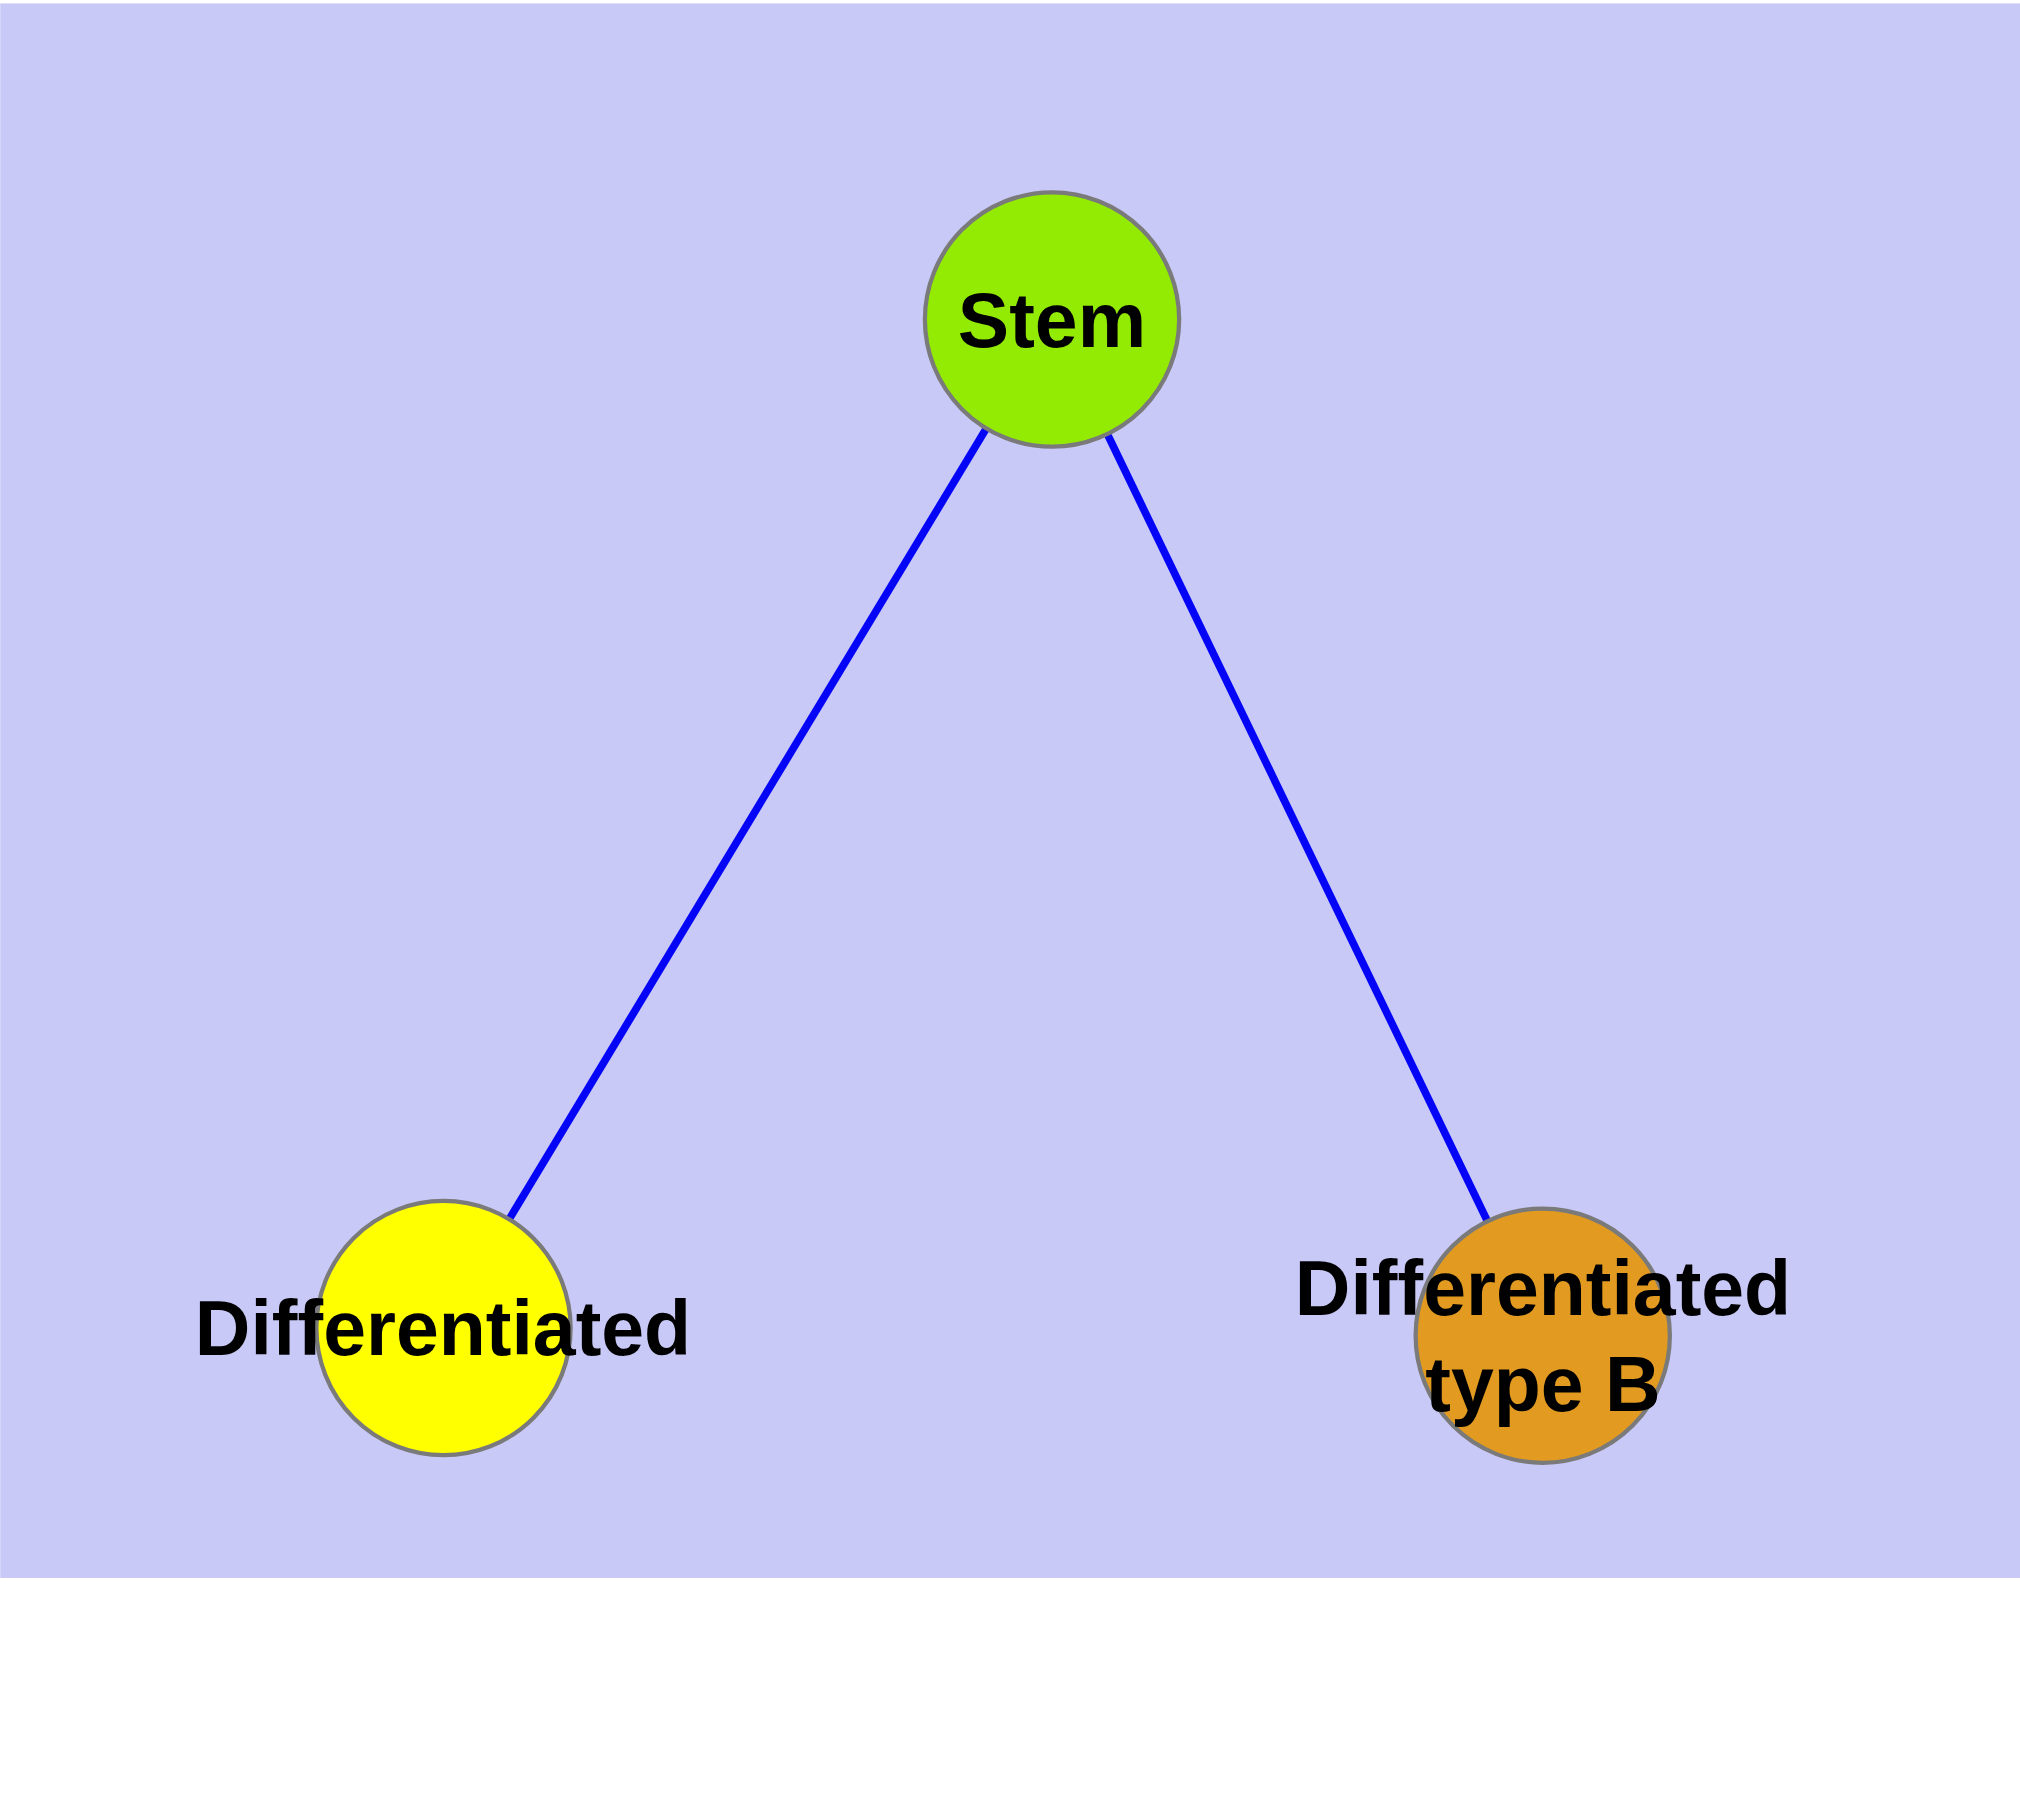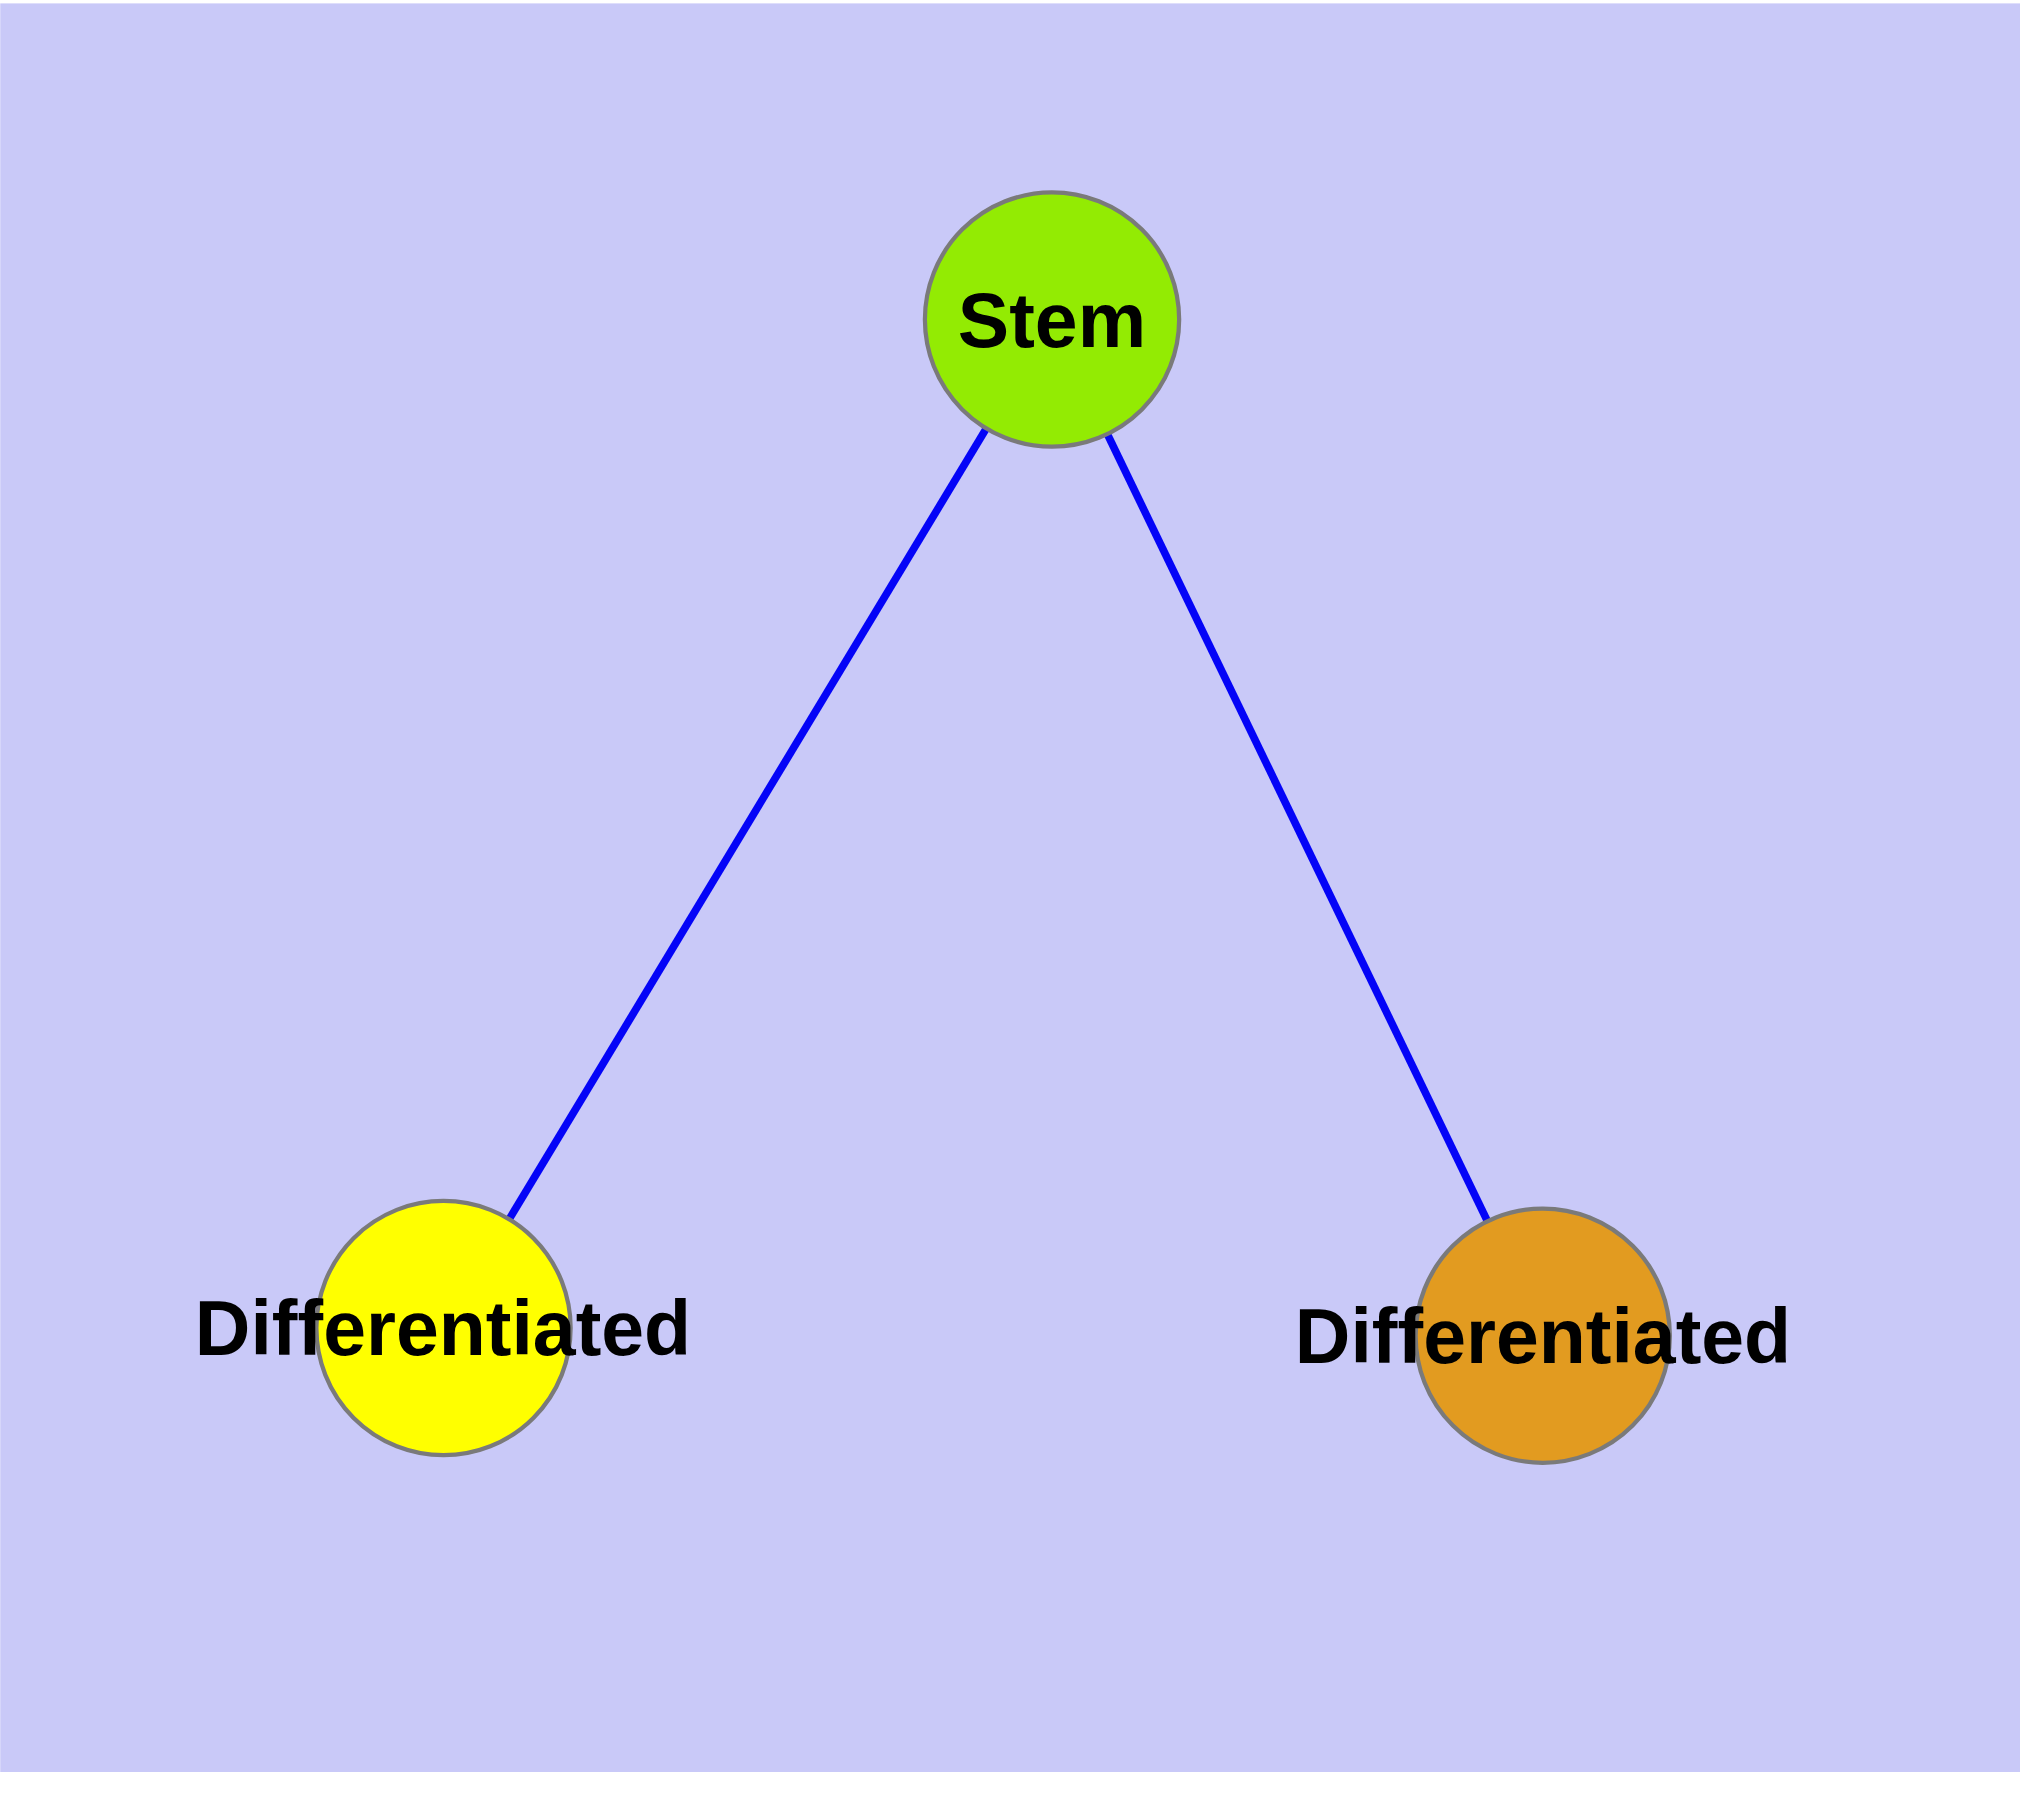--- a/index.html
+++ b/index.html
@@ -3,21 +3,21 @@
 <meta charset="utf-8">
 <style>
   html, body {
     margin: 0;
     padding: 0;
     background: #ffffff;
   }
   .canvas {
     position: relative;
     width: 2021px;
-    height: 1772px;
+    height: 1578px;
     overflow: hidden;
     font-family: "Liberation Sans", sans-serif;
   }
   .diagram-svg {
     position: absolute;
     left: 0;
     top: 0;
     width: 2021px;
     height: 1812px;
     display: block;
@@ -56,16 +56,17 @@
   <div class="node-label" style="left:1052px; top:320px;">
     <div>Stem</div>
   </div>
 
   <div class="node-label" style="left:443px; top:1328px;">
     <div>Differentiated</div>
   </div>
 
   <div class="node-label" style="left:1543px; top:1336px;">
     <div>Differentiated</div>
+    <div>type B</div>
   </div>
 
 </div>
 
 
 </body></html>

